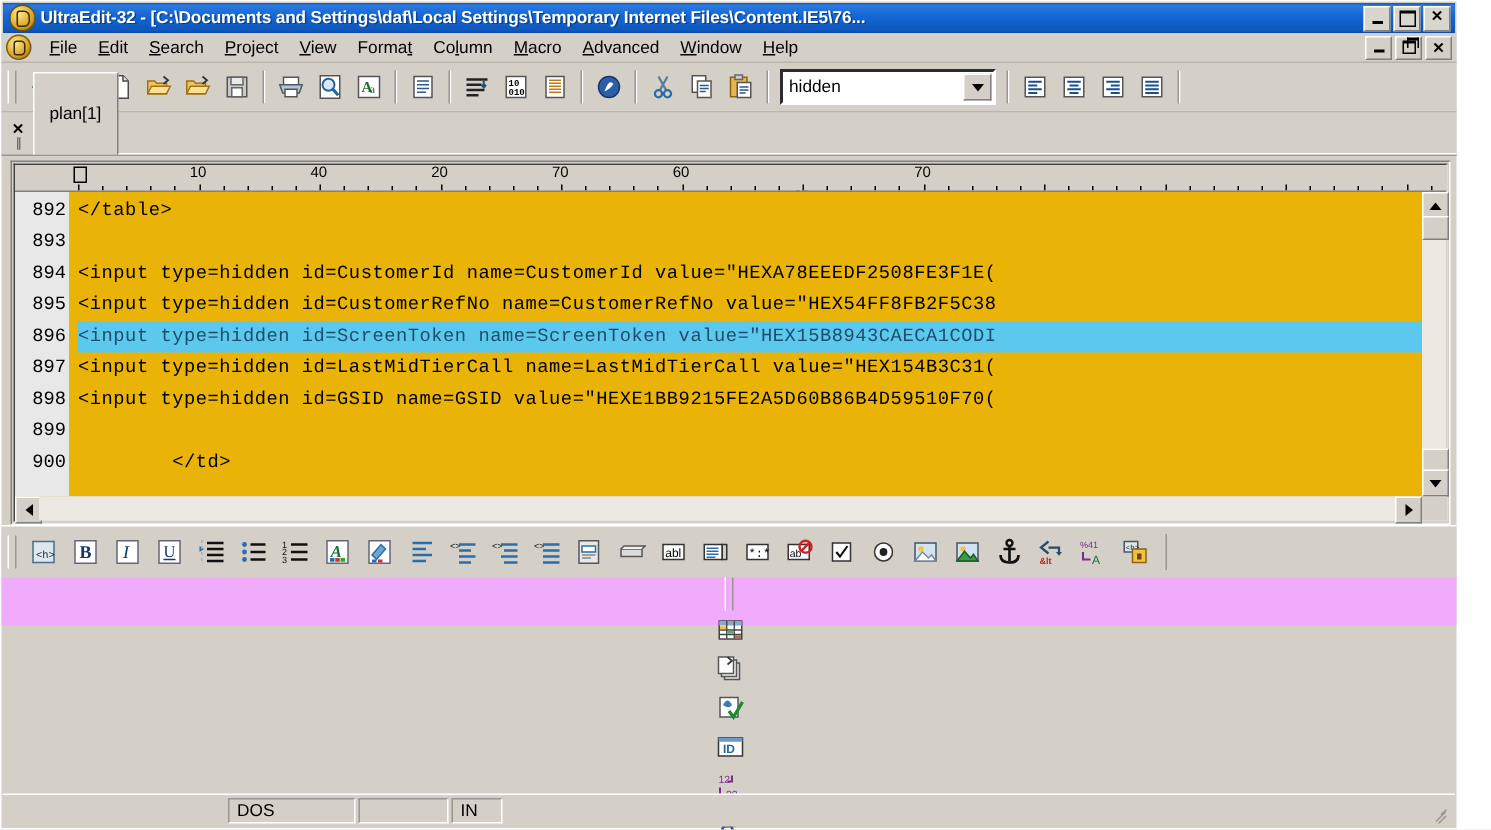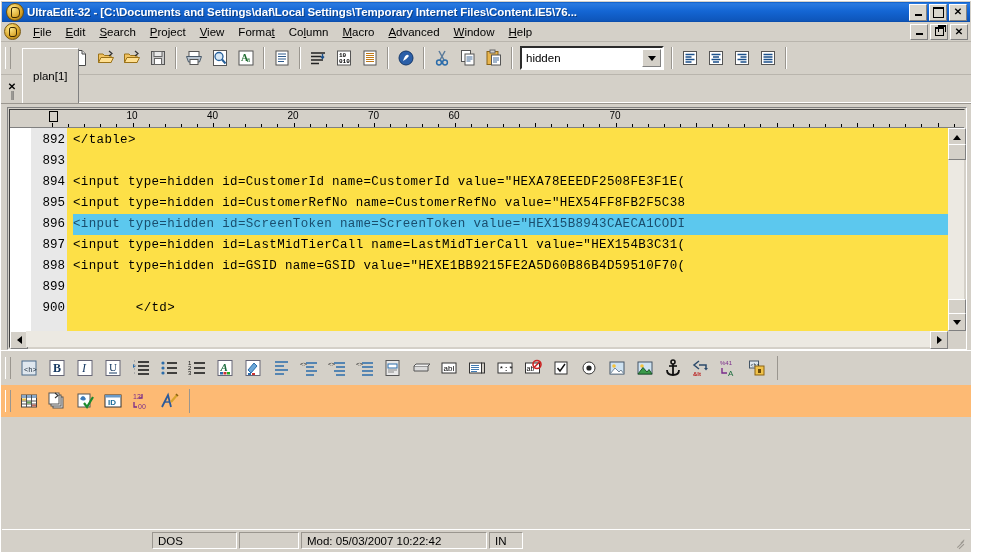--- a/index.html
+++ b/index.html
@@ -92,21 +92,21 @@
 
   .ruler{height:17px;background:#d4d0c8;border-bottom:1px solid #808080;
          position:relative;overflow:hidden;}
   .ruler-num{position:absolute;top:0px;font-size:10px;
          font-family:"Liberation Sans",sans-serif;color:#000;}
   .ruler-tick{position:absolute;bottom:0;width:1px;background:#000;}
   .ruler-caret{position:absolute;top:1px;width:7px;height:9px;
          border:1px solid #000;background:#d4d0c8;}
 
   .code-area{position:absolute;left:0;right:16px;top:18px;bottom:16px;
-         background:#fde047;overflow:hidden;margin-left:21px;}
+         background:#eab308;overflow:hidden;}
   .gutter{position:absolute;left:0;top:0;bottom:0;width:36px;background:#e8e8e8;}
   .code-lines{position:absolute;left:0;right:0;top:2px;
          font-family:"Liberation Mono",monospace;font-size:12.5px;line-height:21px;
          white-space:pre;}
   .cline{height:21px;position:relative;}
   .lnum{position:absolute;left:0;width:34px;text-align:right;color:#000;
          font-family:"Liberation Mono",monospace;font-size:12.5px;}
   .ctext{position:absolute;left:42px;right:0;white-space:pre;overflow:hidden;
          letter-spacing:0.35px;}
   .cline.sel .ctext{background:#5cc8ee;color:#1a4e6e;}
@@ -123,22 +123,22 @@
   .arr{width:0;height:0;}
   .arr-up{border-left:4px solid transparent;border-right:4px solid transparent;border-bottom:5px solid #000;}
   .arr-down{border-left:4px solid transparent;border-right:4px solid transparent;border-top:5px solid #000;}
   .arr-left{border-top:4px solid transparent;border-bottom:4px solid transparent;border-right:5px solid #000;}
   .arr-right{border-top:4px solid transparent;border-bottom:4px solid transparent;border-left:5px solid #000;}
   .corner-box{position:absolute;right:0;bottom:0;width:16px;height:16px;background:#d4d0c8;}
 
   
   .htoolbar{height:34px;display:flex;align-items:center;background:#d4d0c8;
             padding-left:2px;border-top:1px solid #fff;}
-  .htoolbar2{height:32px;display:flex;align-items:center;background:#fdba74;
-            padding-left:2px;}
+  .htoolbar2{height:32px;display:flex;align-items:center;background:#f0abfc;
+            padding-left:2px;flex-direction:column;}
   .hb{width:26px;height:26px;display:flex;align-items:center;justify-content:center;
       flex:0 0 auto;margin:0 1px;}
   .tb-end{flex:1;border-left:1px solid #9a968f;height:24px;margin-left:6px;}
 
   
   .statusbar{position:absolute;left:1px;right:1px;bottom:1px;height:21px;
        background:#d4d0c8;display:flex;align-items:center;border-top:1px solid #fff;}
   .sb-pane{height:17px;border:1px solid #9a968f;border-right-color:#fff;
        border-bottom-color:#fff;display:flex;align-items:center;padding:0 5px;
        font-size:11.5px;box-sizing:border-box;margin-right:2px;color:#000;}
@@ -760,21 +760,20 @@
         </svg>
     </div>
 
     <div class="tb-end"></div>
   </div>
 
   <div class="statusbar">
     <div class="sb-pane" style="width:148px;border:none;"></div>
     <div class="sb-pane" style="width:85px;">DOS</div>
     <div class="sb-pane" style="width:60px;"></div>
-    <div class="sb-pane" style="width:186px;">Mod: 05/03/2007 10:22:42</div>
     <div class="sb-pane" style="width:34px;">IN</div>
     <div class="sb-grip">
       <span style="left:2px;top:10px;width:9px;"></span>
       <span style="left:4px;top:12px;width:7px;"></span>
       <span style="left:6px;top:7px;width:5px;"></span>
     </div>
   </div>
 
 </div>
 

